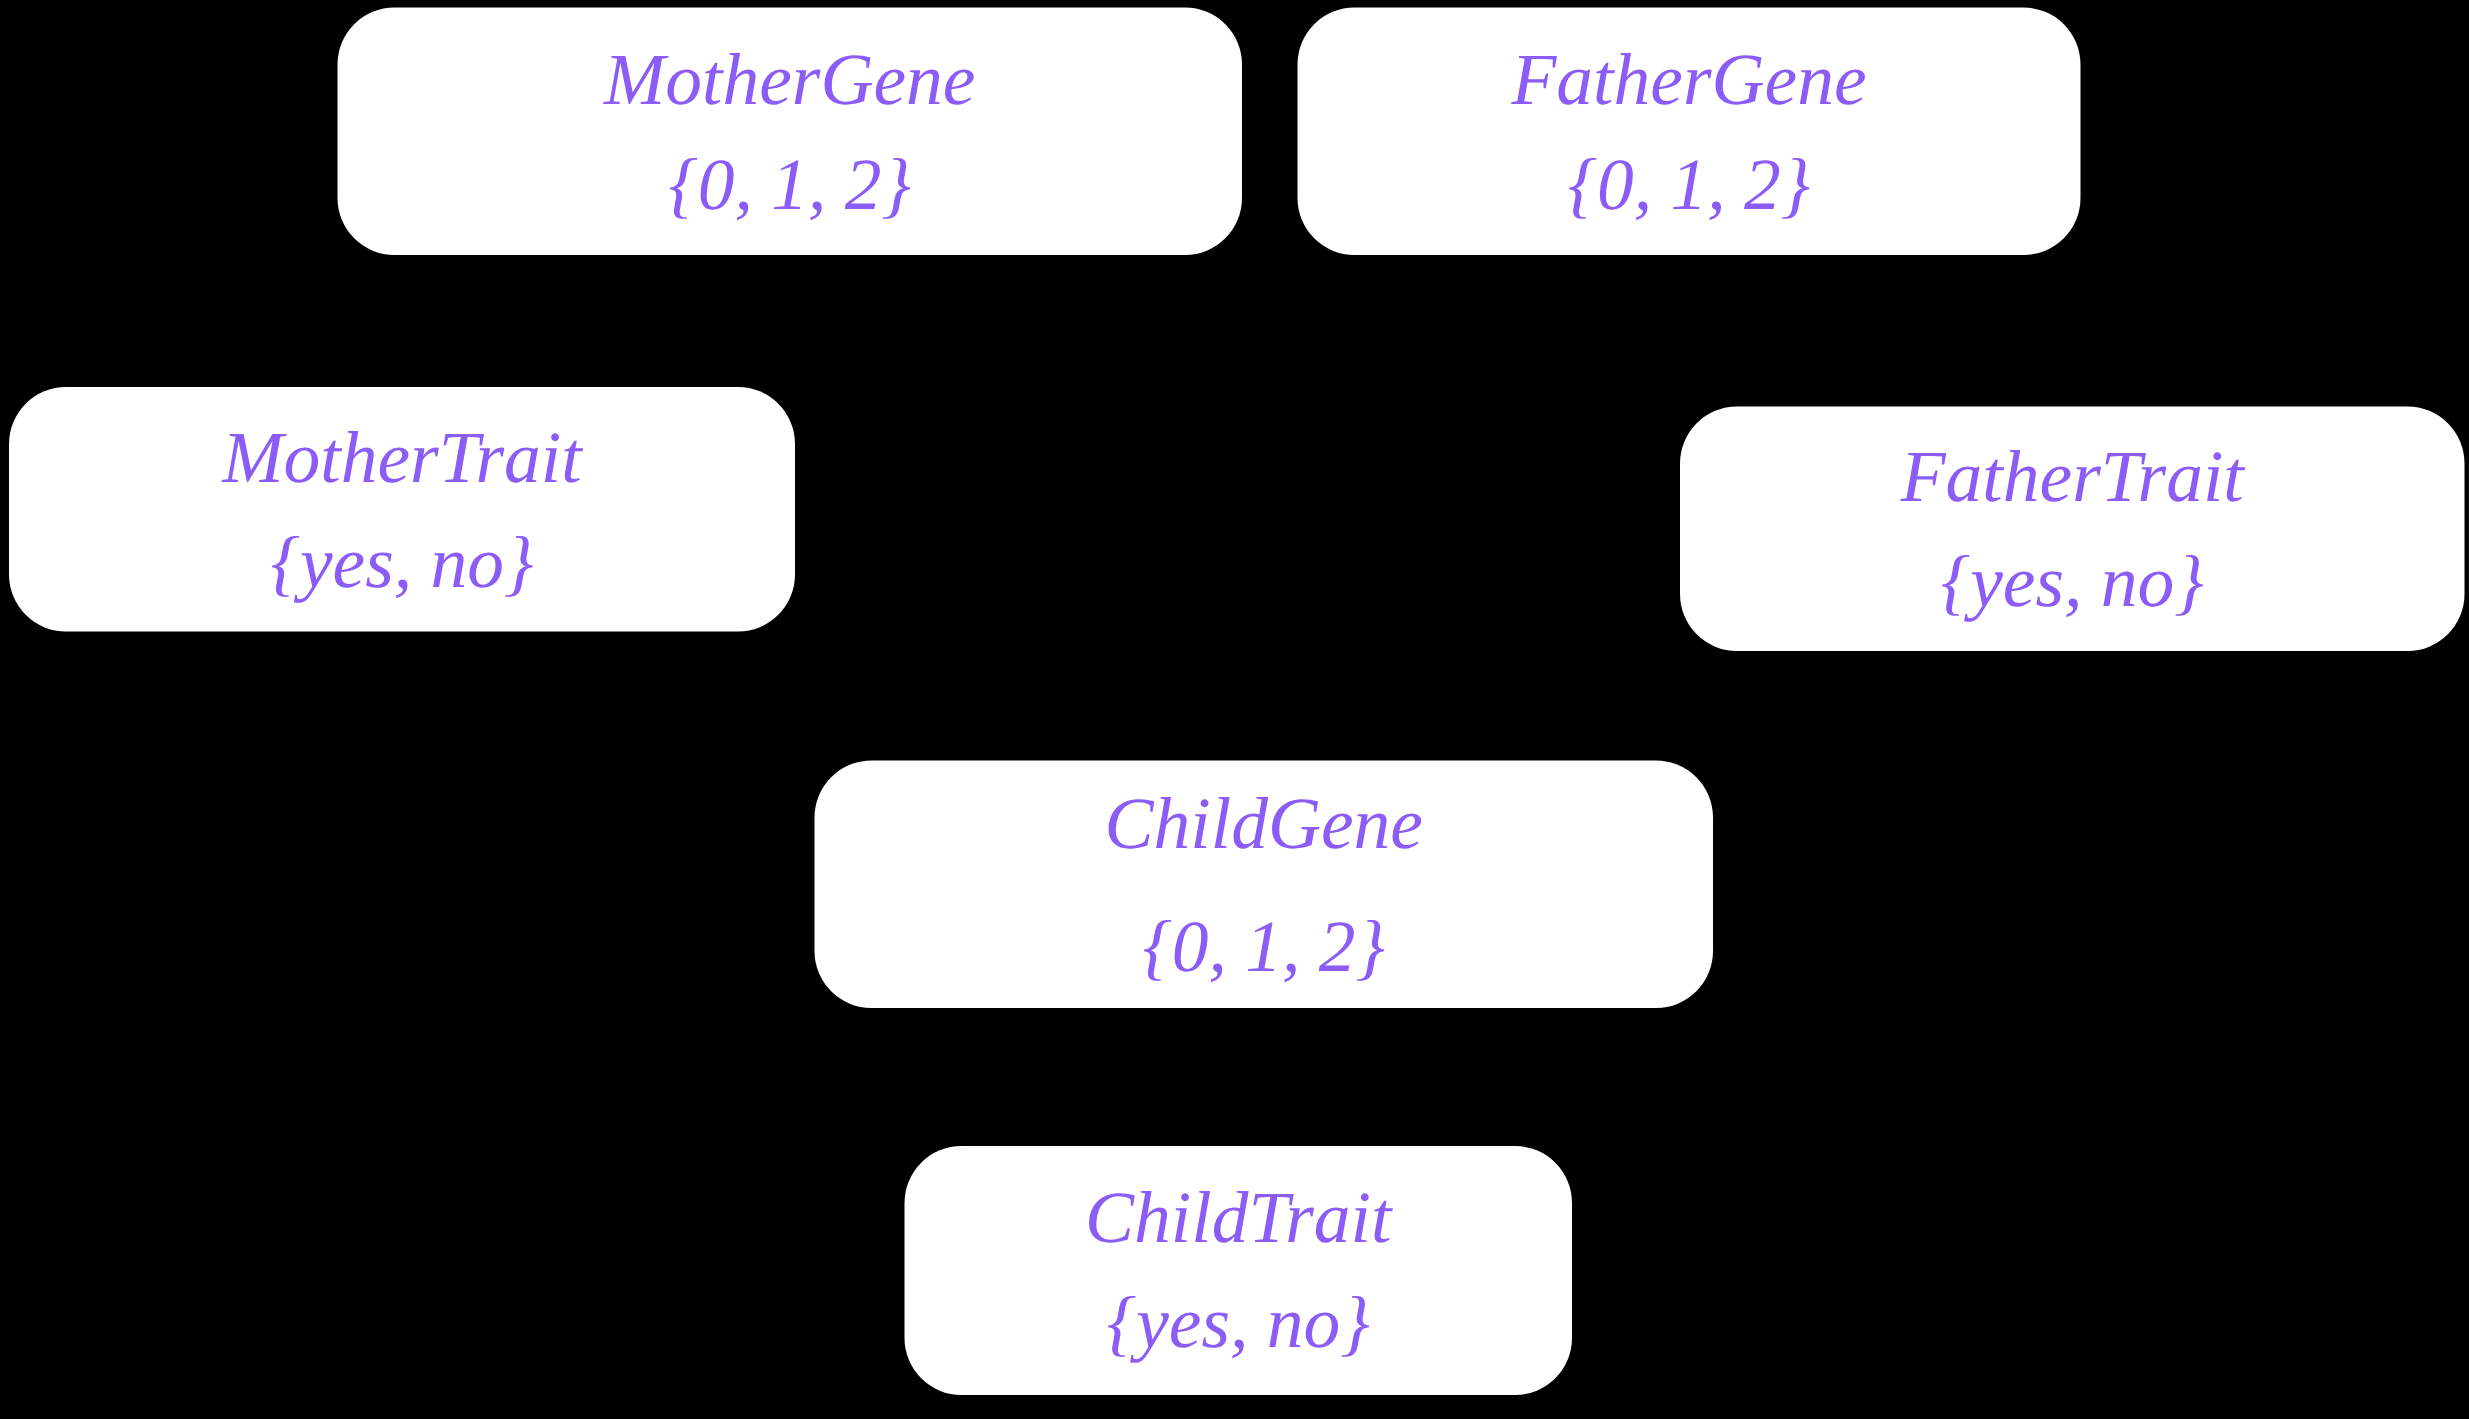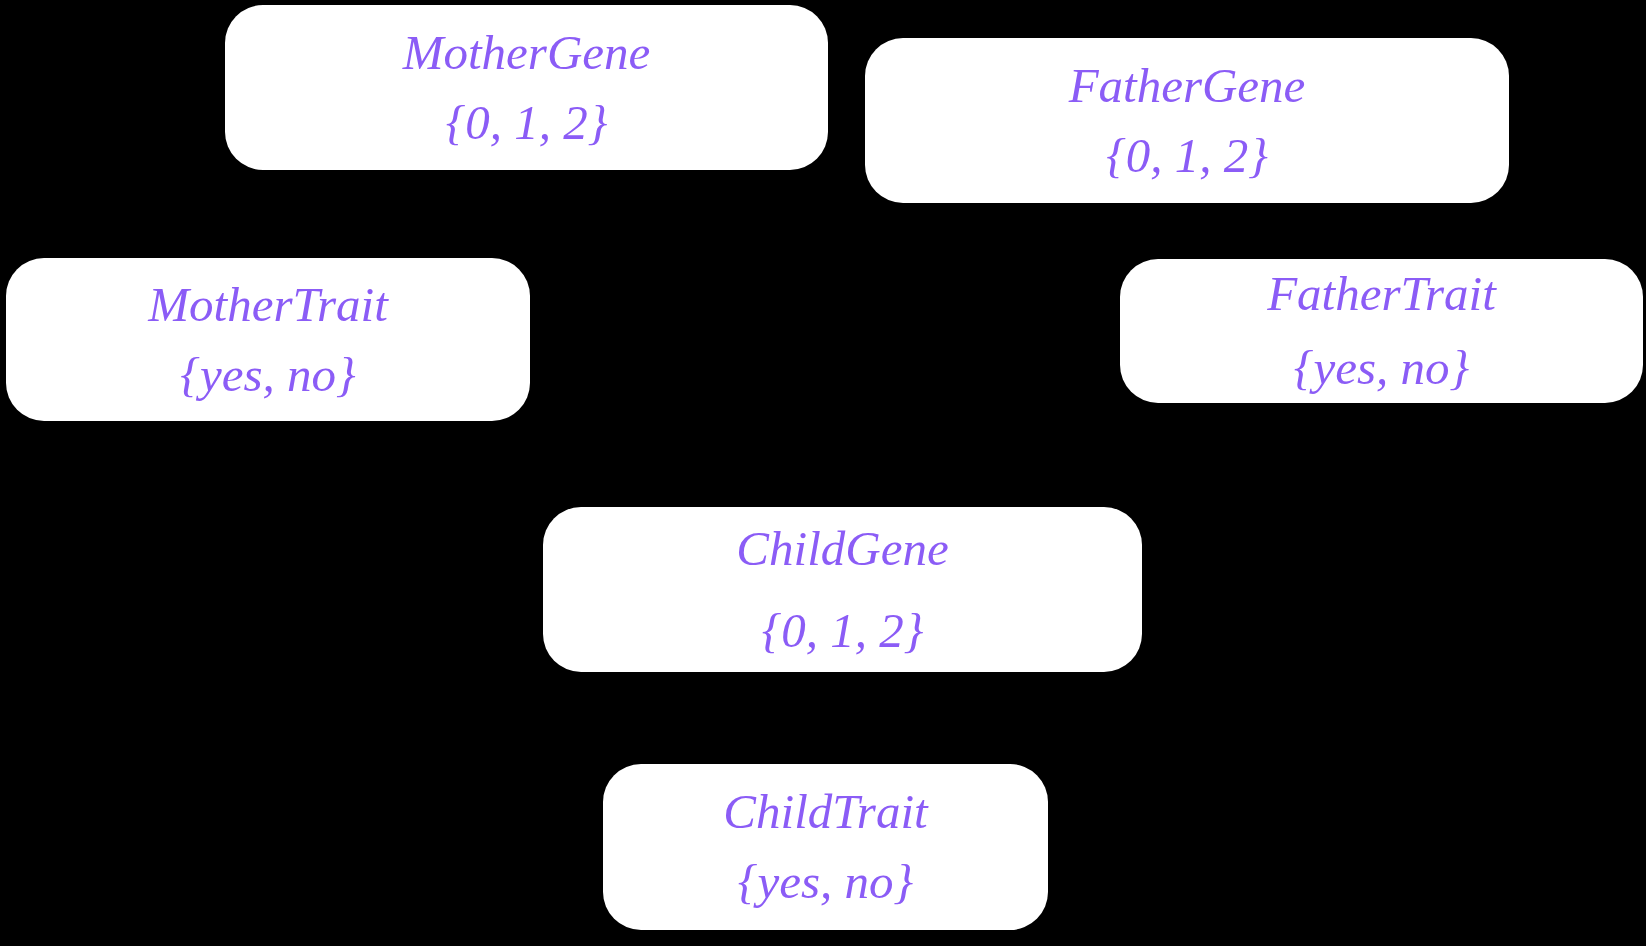--- a/index.html
+++ b/index.html
@@ -36,29 +36,29 @@
 </style>
 </head>
 <body>
 
 <div id="canvas" style="background: rgb(0, 0, 0);">
 
 <div class="node" style="left: 225px; top: 5px; width: 603px; height: 165px; background: rgb(255, 255, 255); color: rgb(0, 0, 0);">
       <div class="node-label">MotherGene</div>
       <div class="node-domain">{0, 1, 2}</div>
     </div>
-    <div class="node" style="left: 865px; top: 5px; width: 644px; height: 165px; background: rgb(255, 255, 255); color: rgb(0, 0, 0); margin-top: 33px;">
+    <div class="node" style="left: 865px; top: 5px; width: 522px; height: 165px; background: rgb(255, 255, 255); color: rgb(0, 0, 0);">
       <div class="node-label">FatherGene</div>
       <div class="node-domain">{0, 1, 2}</div>
     </div>
     <div class="node" style="left: 6px; top: 258px; width: 524px; height: 163px; background: rgb(255, 255, 255); color: rgb(0, 0, 0);">
       <div class="node-label">MotherTrait</div>
       <div class="node-domain">{yes, no}</div>
     </div>
-    <div class="node" style="left: 1120px; top: 259px; width: 523px; height: 144px; background: rgb(255, 255, 255); color: rgb(0, 0, 0); justify-content: space-between;">
+    <div class="node" style="left: 1120px; top: 271px; width: 523px; height: 163px; background: rgb(255, 255, 255); color: rgb(0, 0, 0);">
       <div class="node-label">FatherTrait</div>
       <div class="node-domain">{yes, no}</div>
     </div>
     <div class="node" style="left: 543px; top: 507px; width: 599px; height: 165px; background: rgb(255, 255, 255); color: rgb(0, 0, 0); gap: 12px;">
       <div class="node-label">ChildGene</div>
       <div class="node-domain">{0, 1, 2}</div>
     </div>
     <div class="node" style="left: 603px; top: 764px; width: 445px; height: 166px; background: rgb(255, 255, 255); color: rgb(0, 0, 0);">
       <div class="node-label">ChildTrait</div>
       <div class="node-domain">{yes, no}</div>

